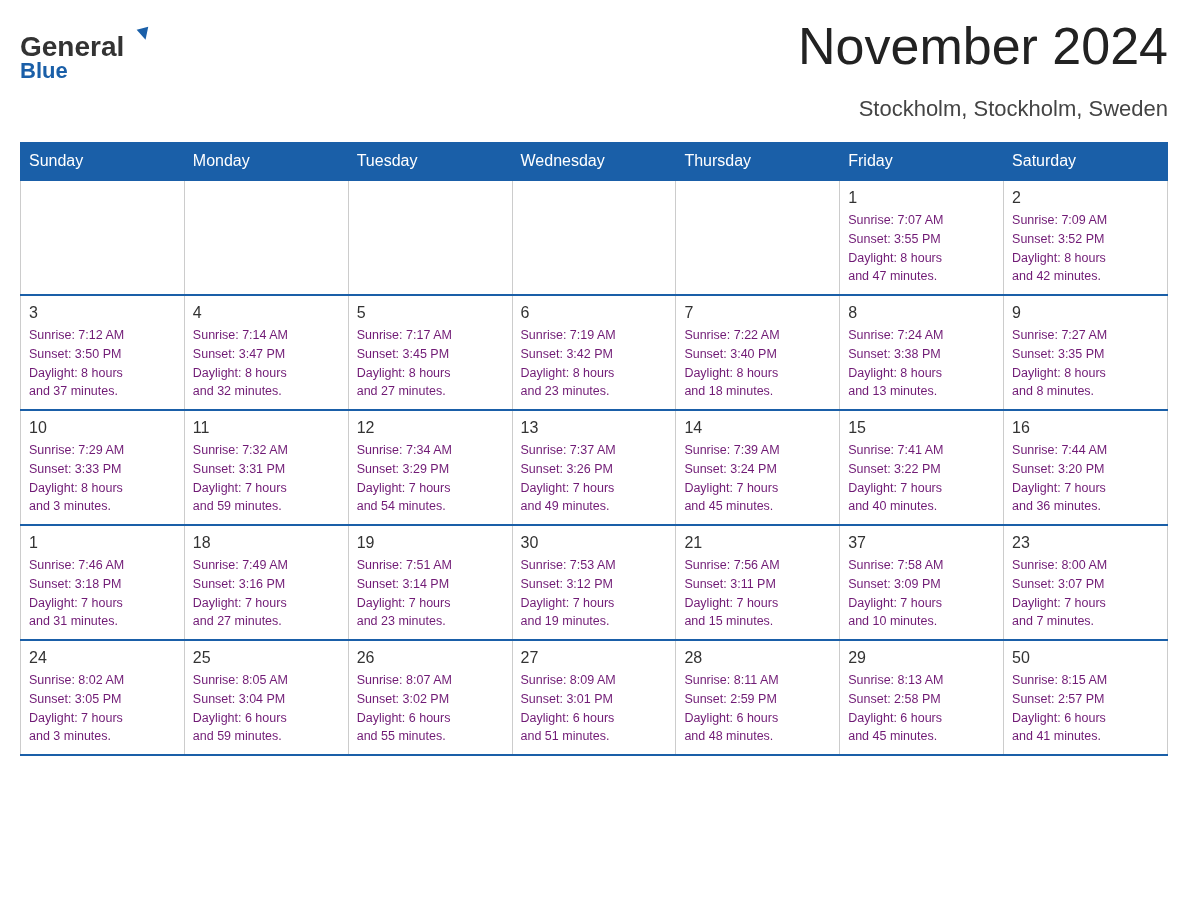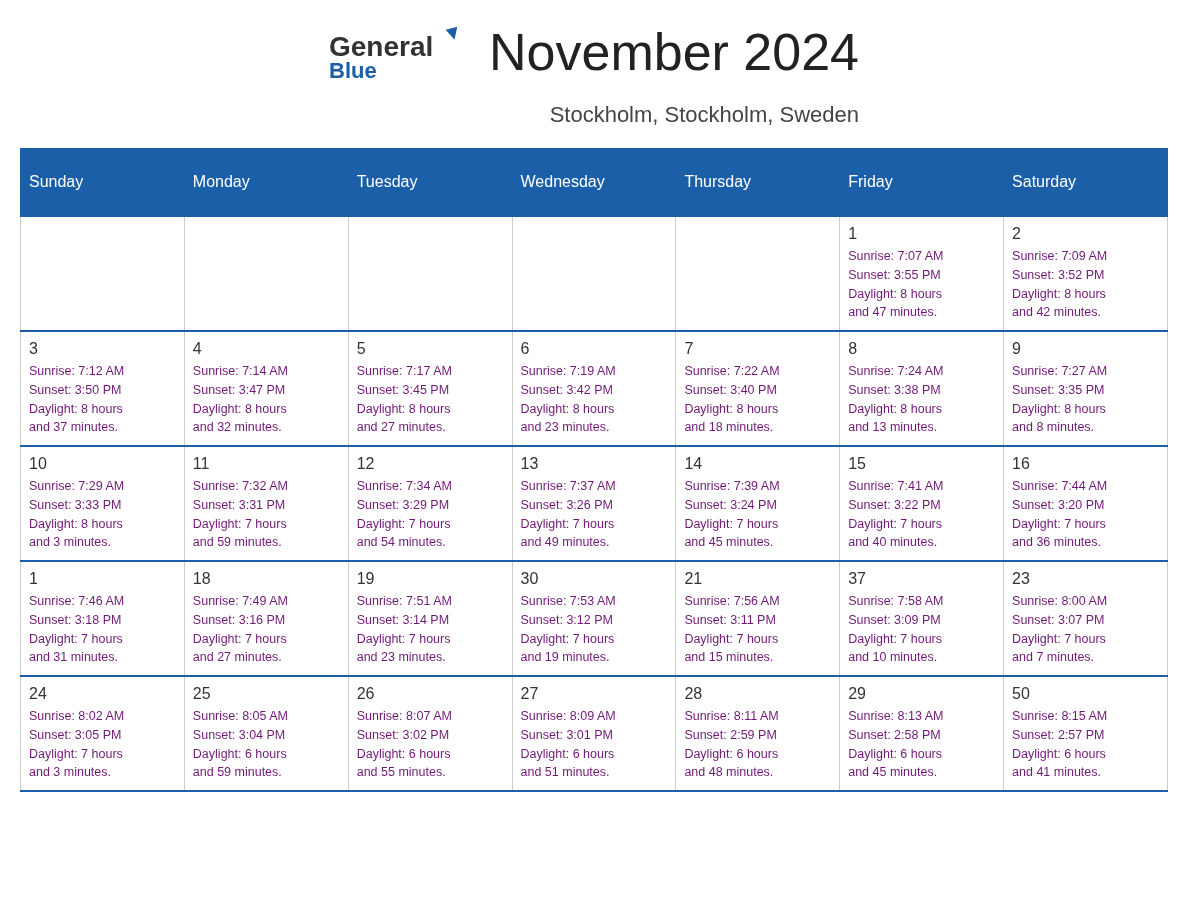--- a/index.html
+++ b/index.html
@@ -6,52 +6,51 @@
     body {
       font-family: Arial, Helvetica, sans-serif;
       background: #fff;
       color: #333;
       padding: 20px;
       width: 1188px;
       min-height: 918px;
     }
     .header-area {
       display: flex;
-      justify-content: center;
+      justify-content: space-between;
       align-items: flex-start;
       margin-bottom: 20px;
     }
     .logo {
       display: flex;
       flex-direction: column;
       align-items: flex-start;
     }
     .title-area {
       text-align: right;
     }
     .month-title {
       font-size: 52px;
       font-weight: 300;
       color: #222;
       line-height: 1;
-      margin-top: 6px;
     }
     .location-title {
       font-size: 22px;
       color: #444;
       margin-top: 24px;
     }
     .calendar {
       width: 100%;
       border-collapse: collapse;
     }
     .calendar th {
       background-color: #1a5fa8;
       color: #fff;
-      padding: 24px 8px;
+      padding: 9px 8px;
       font-size: 16px;
       font-weight: normal;
       text-align: left;
       border: 1px solid #1a5fa8;
     }
     .calendar td {
       vertical-align: top;
       padding: 8px;
       border: 1px solid #ccc;
       width: 14.28%;

